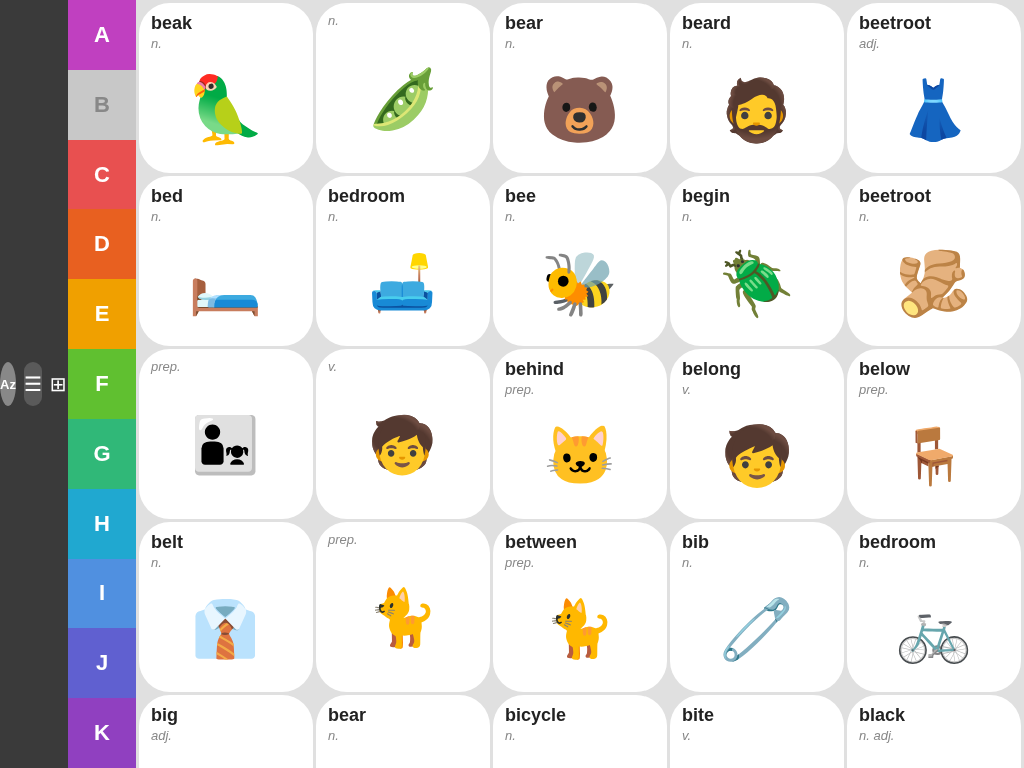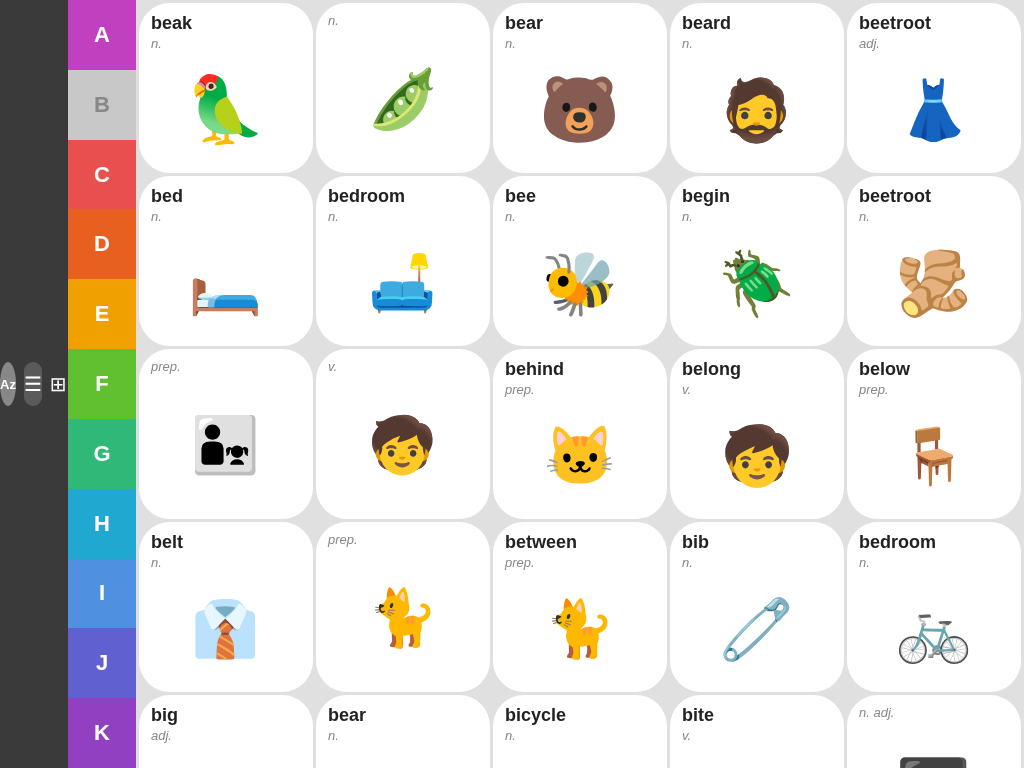--- a/index.html
+++ b/index.html
@@ -279,17 +279,18 @@
         <div class="word-title">bicycle</div>
         <div class="word-pos">n.</div>
         <div class="word-image img-birthday">🎂</div>
       </div>
       <div class="word-card">
         <div class="word-title">bite</div>
         <div class="word-pos">v.</div>
         <div class="word-image img-bite">😬</div>
       </div>
       <div class="word-card">
+        <div class="word-title">black</div>
         <div class="word-pos">n. adj.</div>
         <div class="word-image img-black">⬛</div>
       </div>
     </div>
 </div>
 
 </body></html>

